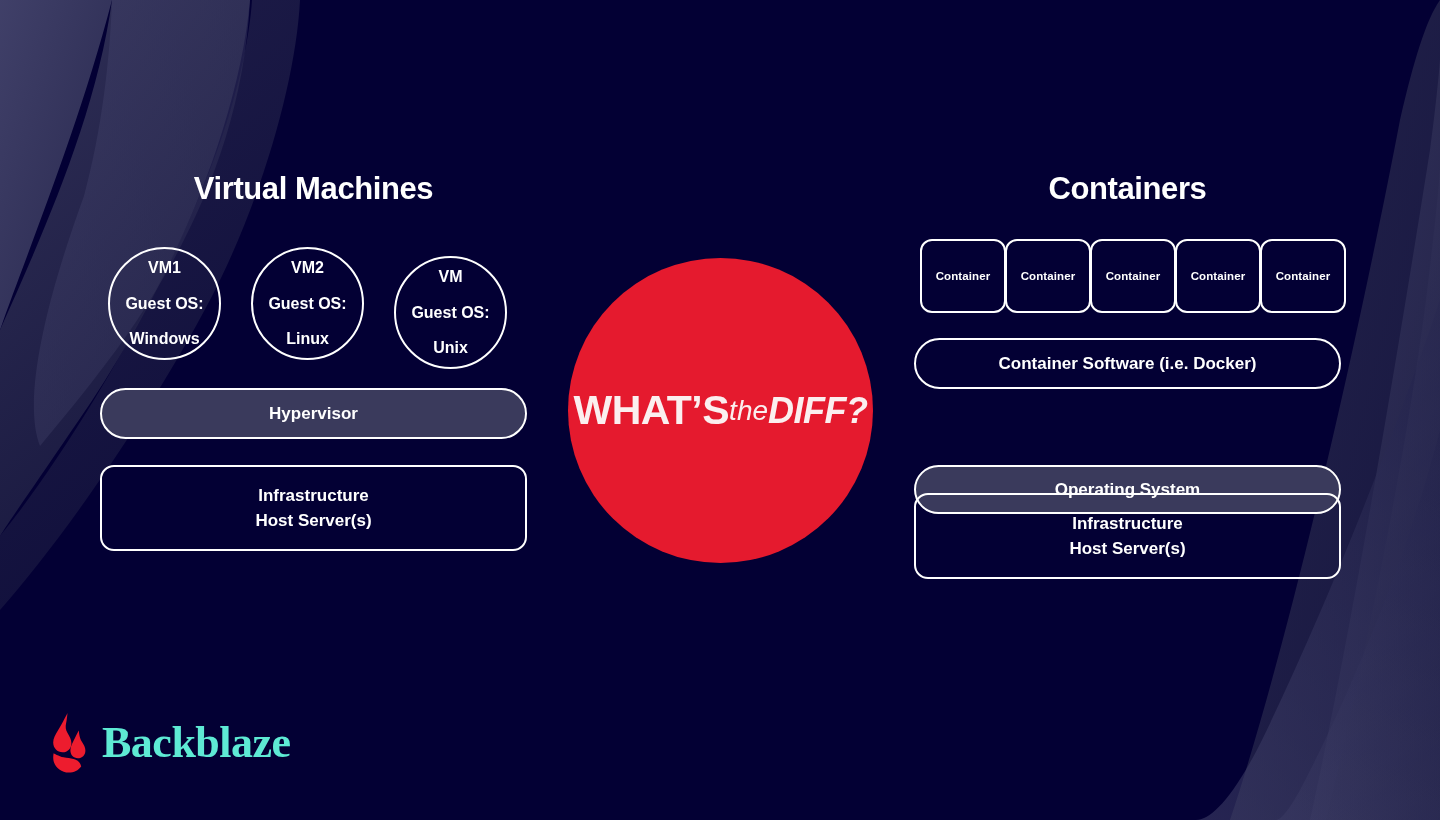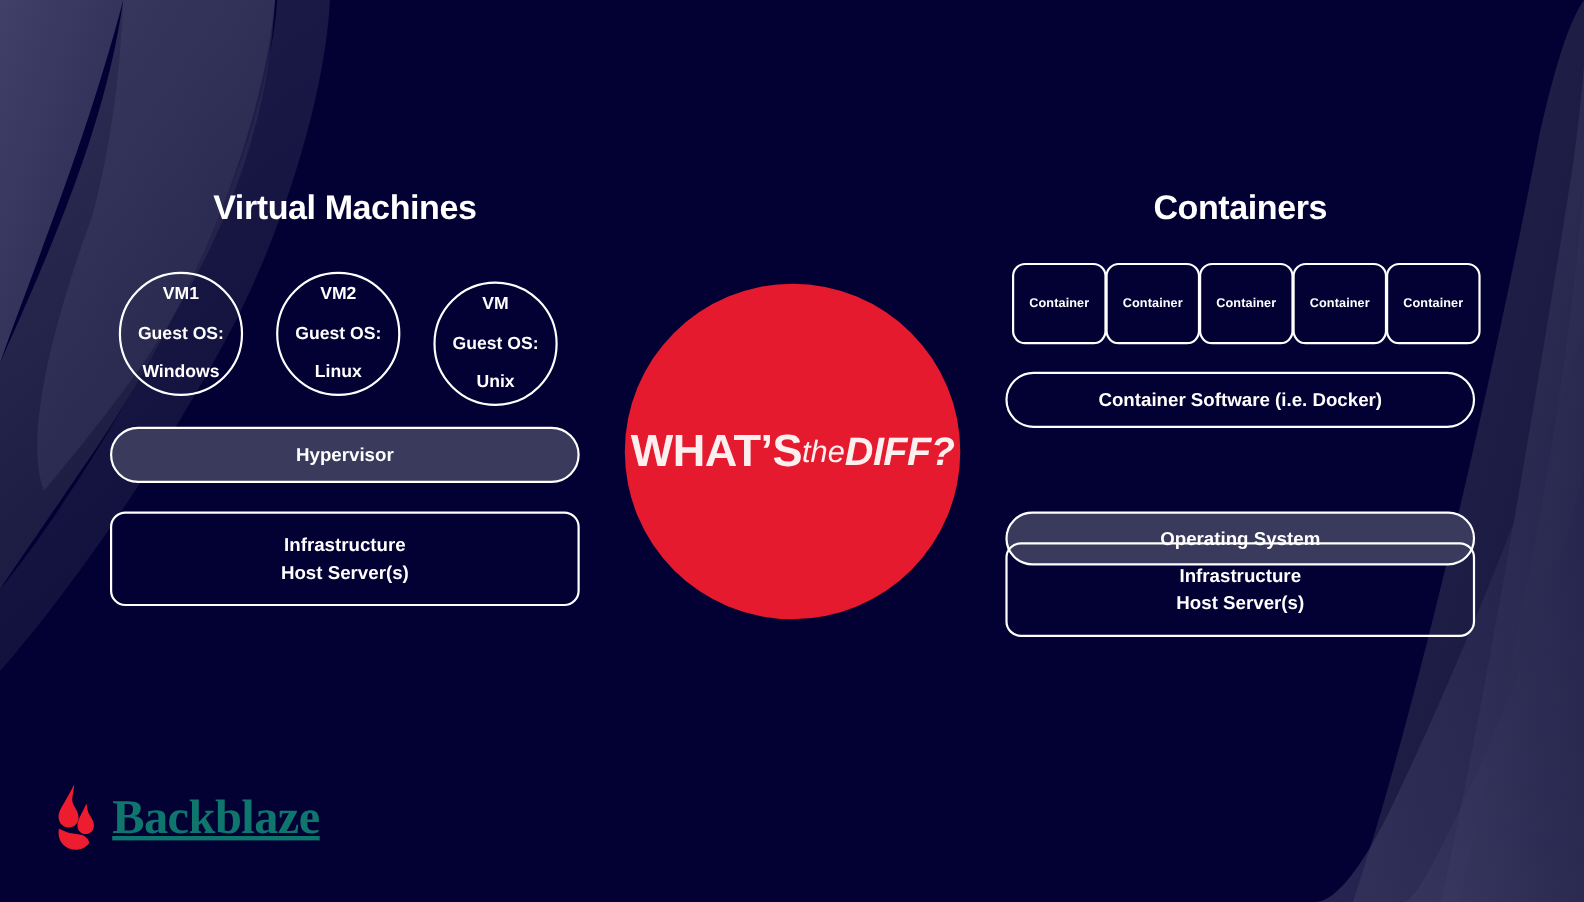--- a/index.html
+++ b/index.html
@@ -155,27 +155,26 @@
   
   #logo {
     position:absolute;
     left:50px; top:712px;
     display:flex;
     align-items:center;
     gap:12px;
   }
   #logo-flame { width:40px; height:62px; display:block; }
   #logo-word {
-    color:#0f766e;
+    color:#5eead4;
     font-family:"Liberation Serif", serif;
     font-size:44px;
     font-weight:bold;
     letter-spacing:-0.5px;
     line-height:1;
-    text-decoration:underline;
   }
 </style>
 </head>
 <body>
 
 <div id="stage">
 
   <svg id="bg-art" viewBox="0 0 1440 820" preserveAspectRatio="none">
     <defs>
       <linearGradient id="gradL1" x1="0" y1="0" x2="1" y2="1">

